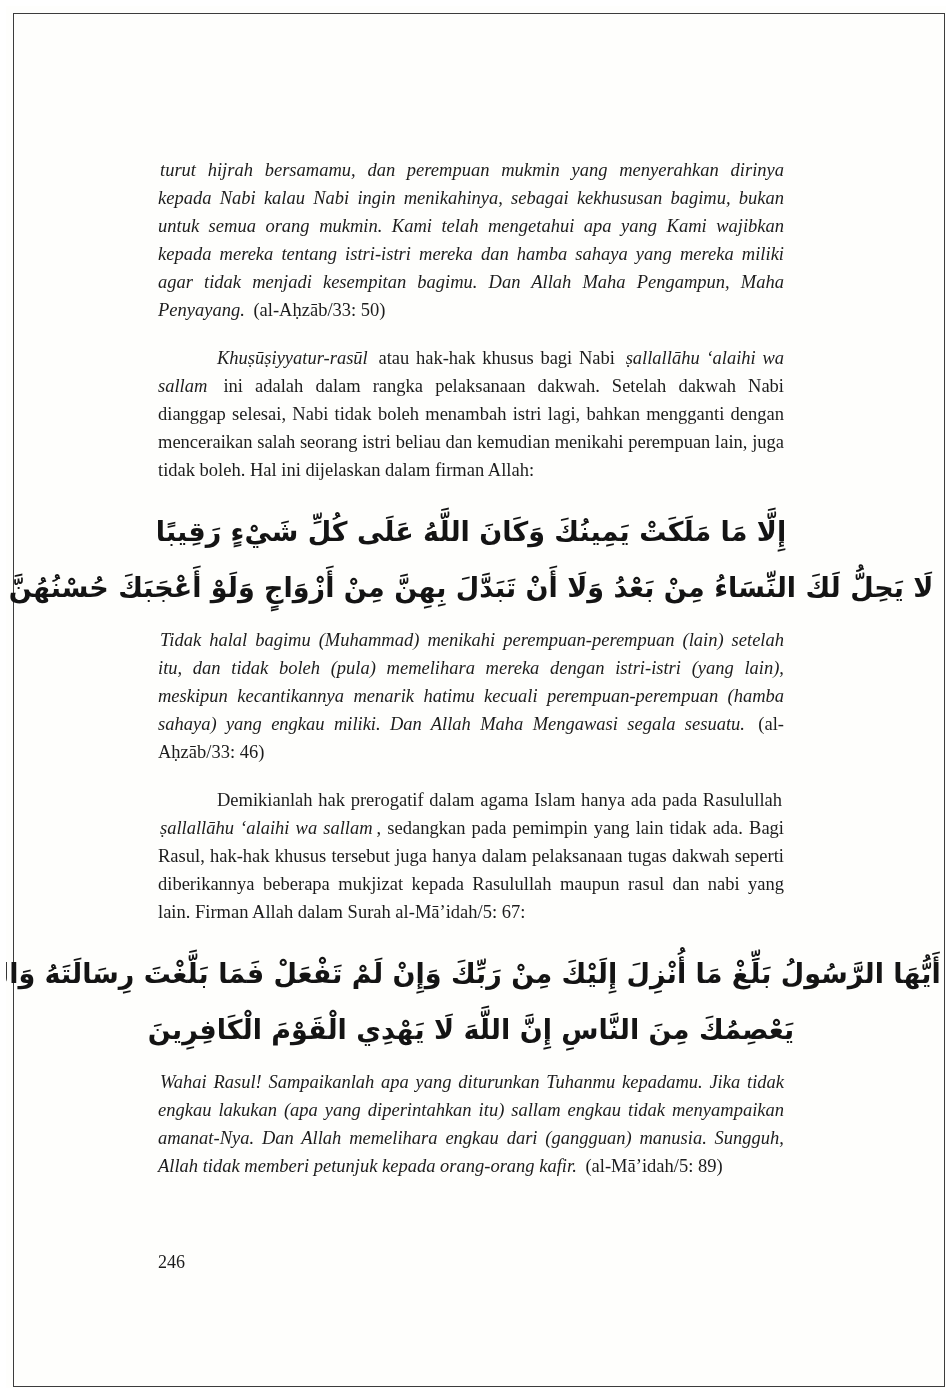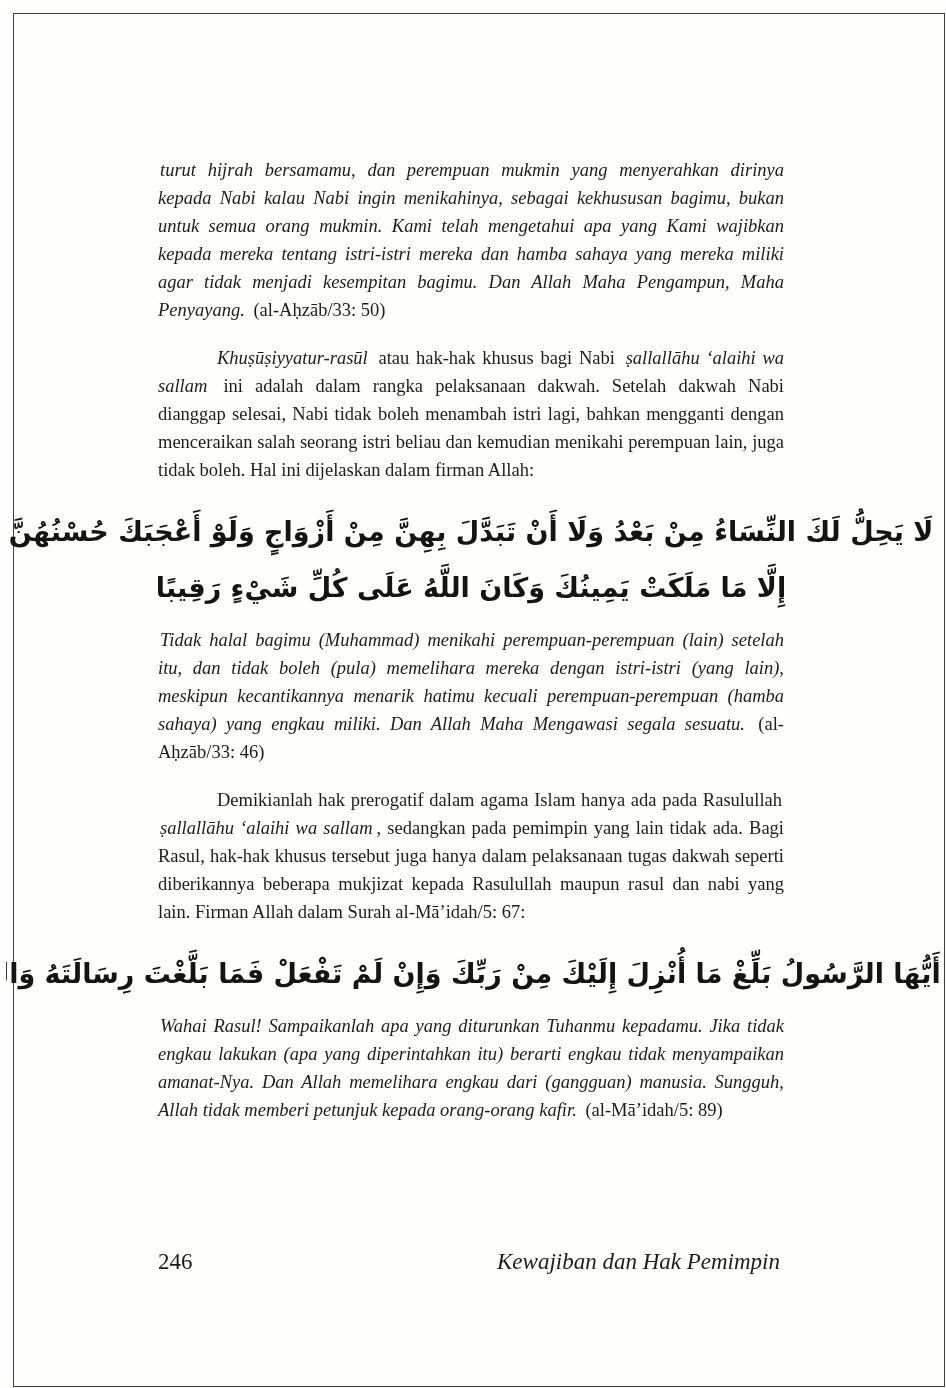--- a/index.html
+++ b/index.html
@@ -57,51 +57,51 @@
       color: #141414;
     }
     .footer {
       position: absolute;
       left: 148px;
       right: 168px;
       top: 1240px;
       display: flex;
       justify-content: space-between;
       align-items: flex-start;
-      font-size: 23px;
+      font-size: 18px;
       line-height: 24px;
       color: #1c1c1c;
     }
   </style>
 </head>
 <body>
 
 <div class="page">
   <div class="frame"></div>
 
   <main class="content">
 
     <p class="para"><span class="it">turut hijrah bersamamu, dan perempuan mukmin yang menyerahkan dirinya kepada Nabi kalau Nabi ingin menikahinya, sebagai kekhususan bagimu, bukan untuk semua orang mukmin. Kami telah mengetahui apa yang Kami wajibkan kepada mereka tentang istri-istri mereka dan hamba sahaya yang mereka miliki agar tidak menjadi kesempitan bagimu. Dan Allah Maha Pengampun, Maha Penyayang.</span><span> (al-Aḥzāb/33: 50)</span></p>
 
     <p class="para indent"><span class="it">Khuṣūṣiyyatur-rasūl</span><span> atau hak-hak khusus bagi Nabi </span><span class="it">ṣallallāhu ‘alaihi wa sallam</span><span> ini adalah dalam rangka pelaksanaan dakwah. Setelah dakwah Nabi dianggap selesai, Nabi tidak boleh me­nambah istri lagi, bahkan mengganti dengan menceraikan salah seorang istri beliau dan kemudian menikahi perempuan lain, juga tidak boleh. Hal ini dijelaskan dalam firman Allah:</span></p>
 
     <div class="arabic-block">
+      <div class="arabic-line" dir="rtl">إِلَّا مَا مَلَكَتْ يَمِينُكَ وَكَانَ اللَّهُ عَلَى كُلِّ شَيْءٍ رَقِيبًا</div>
       <div class="arabic-line" dir="rtl">لَا يَحِلُّ لَكَ النِّسَاءُ مِنْ بَعْدُ وَلَا أَنْ تَبَدَّلَ بِهِنَّ مِنْ أَزْوَاجٍ وَلَوْ أَعْجَبَكَ حُسْنُهُنَّ</div>
-      <div class="arabic-line" dir="rtl">إِلَّا مَا مَلَكَتْ يَمِينُكَ وَكَانَ اللَّهُ عَلَى كُلِّ شَيْءٍ رَقِيبًا</div>
     </div>
 
     <p class="para"><span class="it">Tidak halal bagimu (Muhammad) menikahi perempuan-perempuan (lain) setelah itu, dan tidak boleh (pula) memelihara mereka dengan istri-istri (yang lain), meskipun kecantikannya menarik hatimu kecuali perempuan-perempuan (hamba sahaya) yang engkau miliki. Dan Allah Maha Mengawasi segala sesuatu.</span><span> (al-Aḥzāb/33: 46)</span></p>
 
     <p class="para indent"><span>Demikianlah hak prerogatif dalam agama Islam hanya ada pada Rasulullah </span><span class="it">ṣallallāhu ‘alaihi wa sallam</span><span>, sedangkan pada pe­mimpin yang lain tidak ada. Bagi Rasul, hak-hak khusus tersebut juga hanya dalam pelaksanaan tugas dakwah seperti diberikannya beberapa mukjizat kepada Rasulullah maupun rasul dan nabi yang lain. Firman Allah dalam Surah al-Mā’idah/5: 67:</span></p>
 
     <div class="arabic-block">
       <div class="arabic-line" dir="rtl">يَا أَيُّهَا الرَّسُولُ بَلِّغْ مَا أُنْزِلَ إِلَيْكَ مِنْ رَبِّكَ وَإِنْ لَمْ تَفْعَلْ فَمَا بَلَّغْتَ رِسَالَتَهُ وَاللَّهُ</div>
+      <div class="arabic-line" dir="rtl">يَعْصِمُكَ مِنَ النَّاسِ إِنَّ اللَّهَ لَا يَهْدِي الْقَوْمَ الْكَافِرِينَ</div>
     </div>
 
-    <p class="para tight"><span class="it">Wahai Rasul! Sampaikanlah apa yang diturunkan Tuhanmu kepadamu. Jika tidak engkau lakukan (apa yang diperintahkan itu) berarti engkau tidak menyampaikan amanat-Nya. Dan Allah memelihara engkau dari (gangguan) manusia. Sungguh, Allah tidak memberi petunjuk kepada orang-orang kafir.</span><span> (al-Mā’idah/5: 89)</span></p>
+    <p class="para tight"><span class="it">Wahai Rasul! Sampaikanlah apa yang diturunkan Tuhanmu kepadamu. Jika tidak engkau lakukan (apa yang diperintahkan itu) sallam engkau tidak menyampaikan amanat-Nya. Dan Allah memelihara engkau dari (gangguan) manusia. Sungguh, Allah tidak memberi petunjuk kepada orang-orang kafir.</span><span> (al-Mā’idah/5: 89)</span></p>
 
   </main>
 
   <footer class="footer">
     <span>246</span>
-    <span class="it">Kewajiban dan Hak Pemimpin</span>
   </footer>
 </div>
 
 </body></html>

